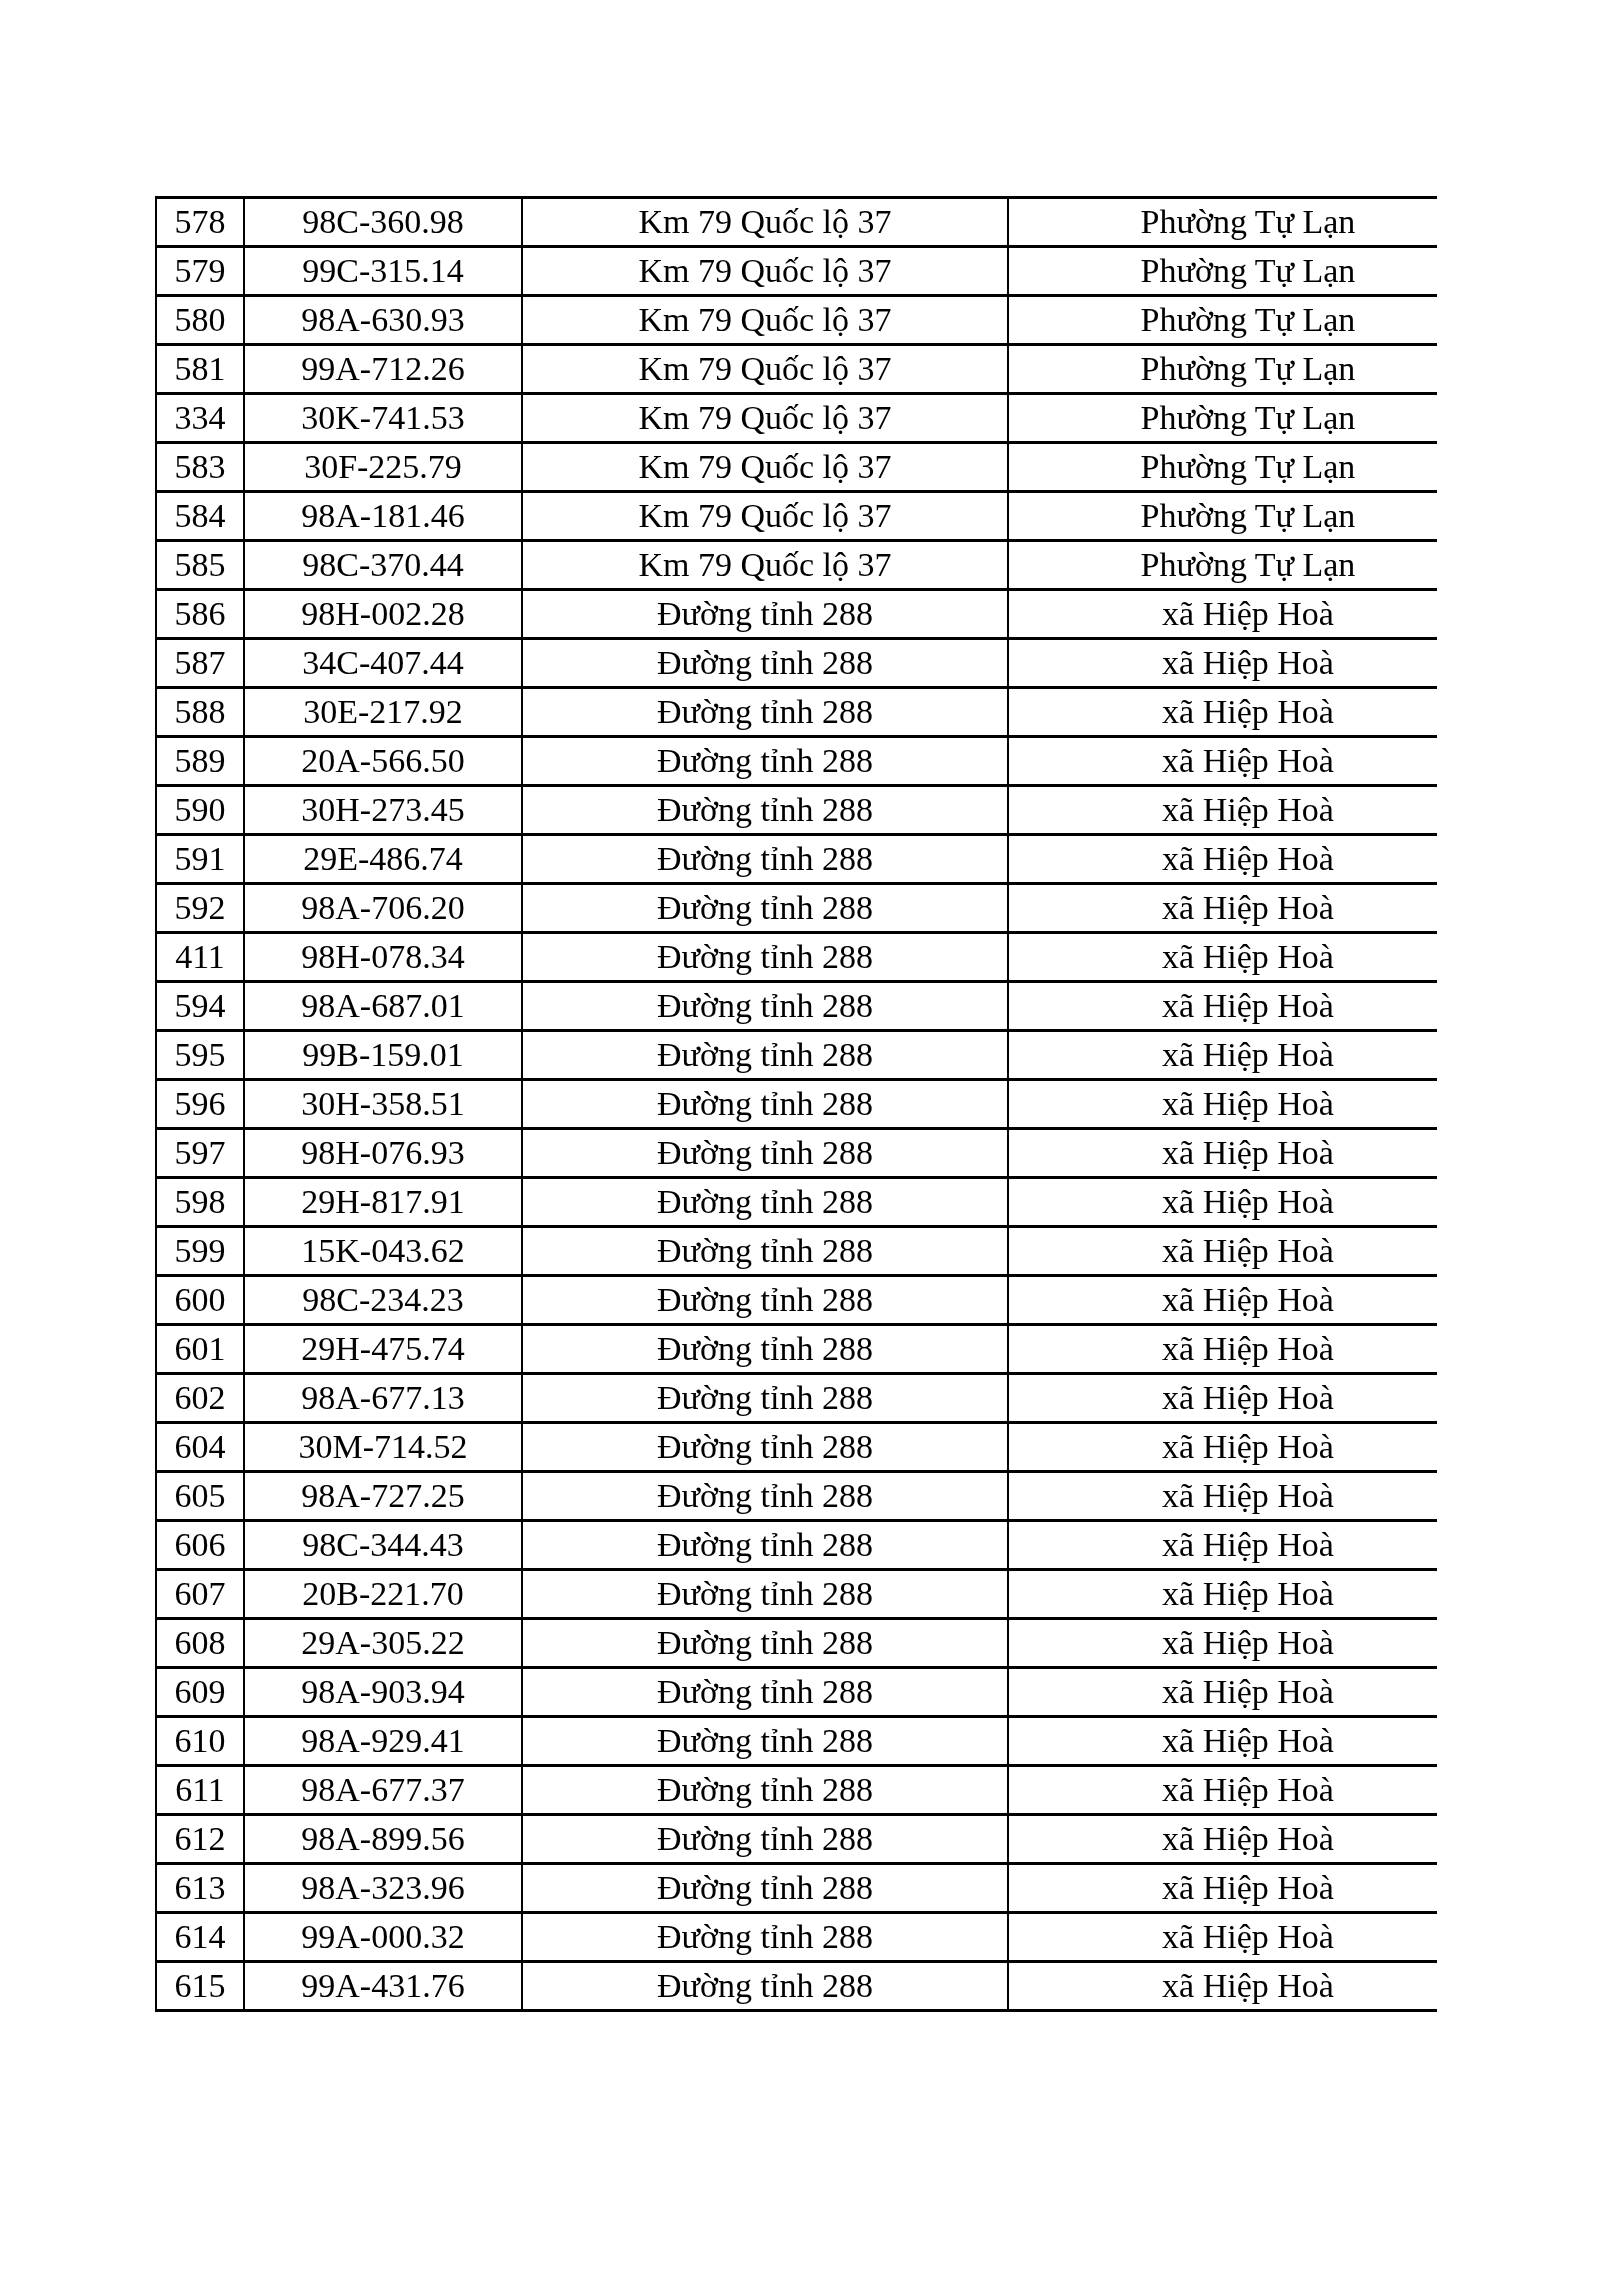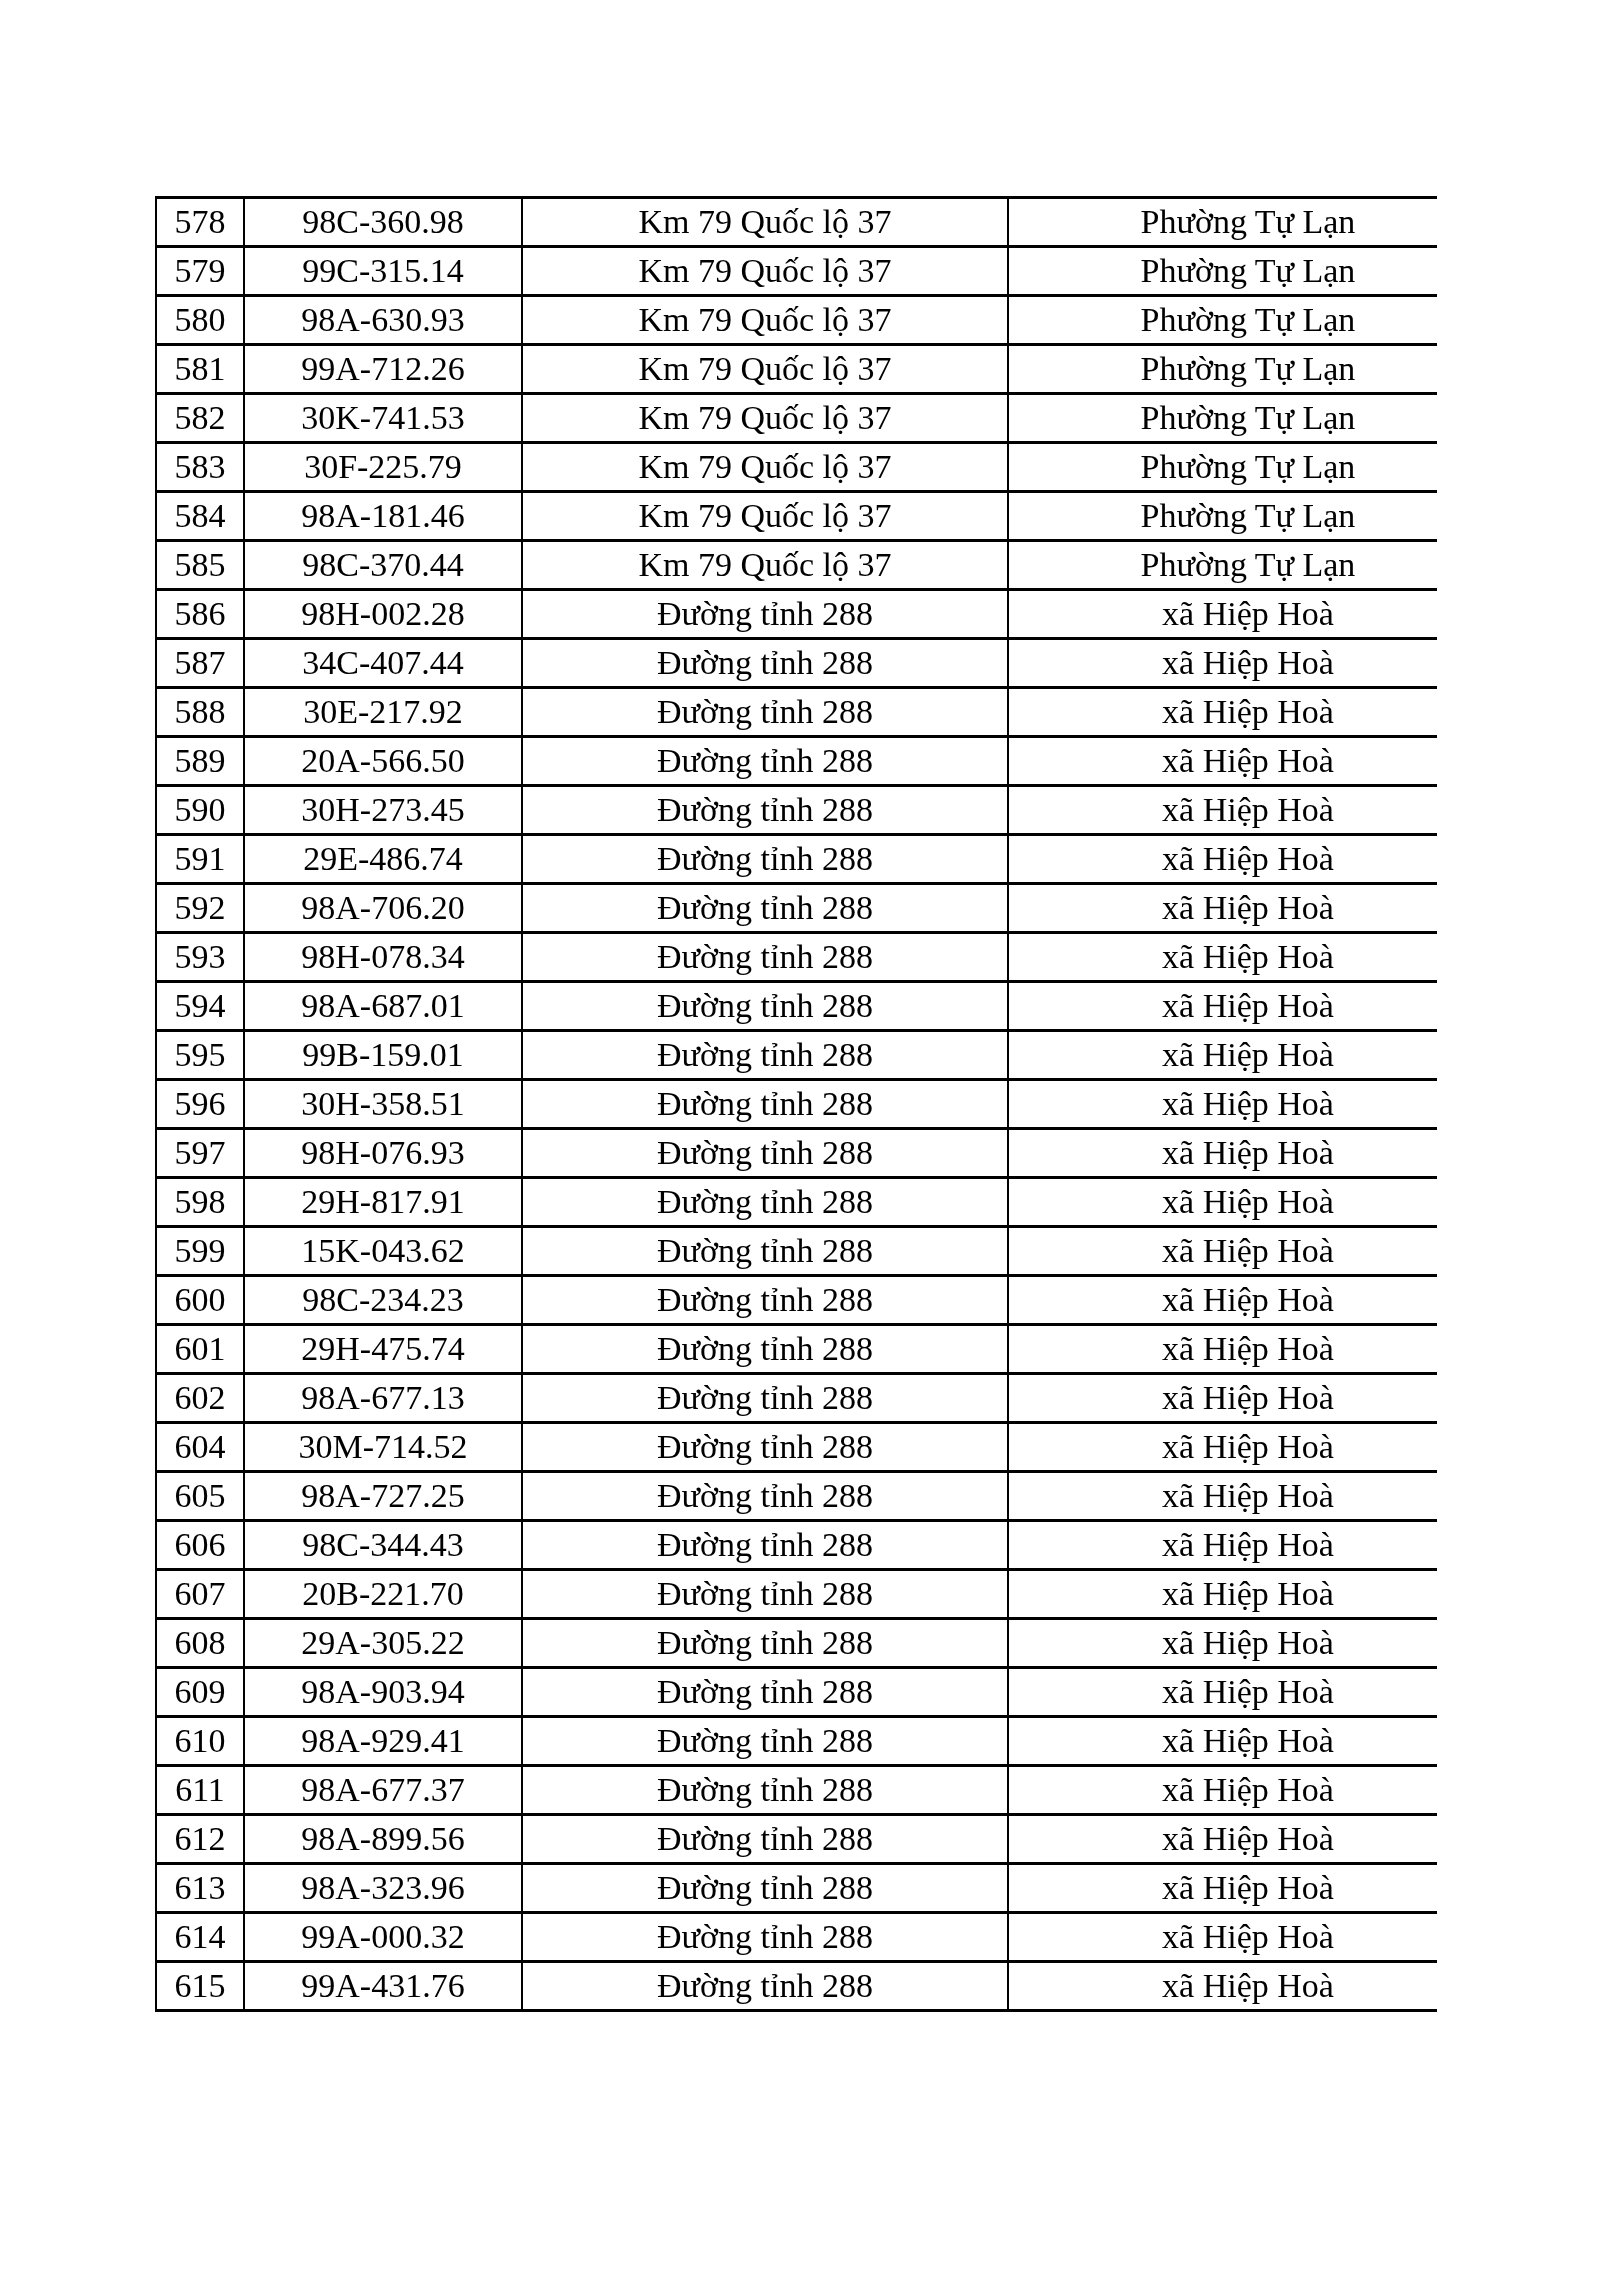--- a/index.html
+++ b/index.html
@@ -77,21 +77,21 @@
   </tr>
 
   <tr>
     <td>581</td>
     <td>99A-712.26</td>
     <td>Km 79 Quốc lộ 37</td>
     <td>Phường Tự Lạn</td>
   </tr>
 
   <tr>
-    <td>582</td>
+    <td>334</td>
     <td>30K-741.53</td>
     <td>Km 79 Quốc lộ 37</td>
     <td>Phường Tự Lạn</td>
   </tr>
 
   <tr>
     <td>583</td>
     <td>30F-225.79</td>
     <td>Km 79 Quốc lộ 37</td>
     <td>Phường Tự Lạn</td>
@@ -154,21 +154,21 @@
   </tr>
 
   <tr>
     <td>592</td>
     <td>98A-706.20</td>
     <td>Đường tỉnh 288</td>
     <td>xã Hiệp Hoà</td>
   </tr>
 
   <tr>
-    <td>593</td>
+    <td>411</td>
     <td>98H-078.34</td>
     <td>Đường tỉnh 288</td>
     <td>xã Hiệp Hoà</td>
   </tr>
 
   <tr>
     <td>594</td>
     <td>98A-687.01</td>
     <td>Đường tỉnh 288</td>
     <td>xã Hiệp Hoà</td>

